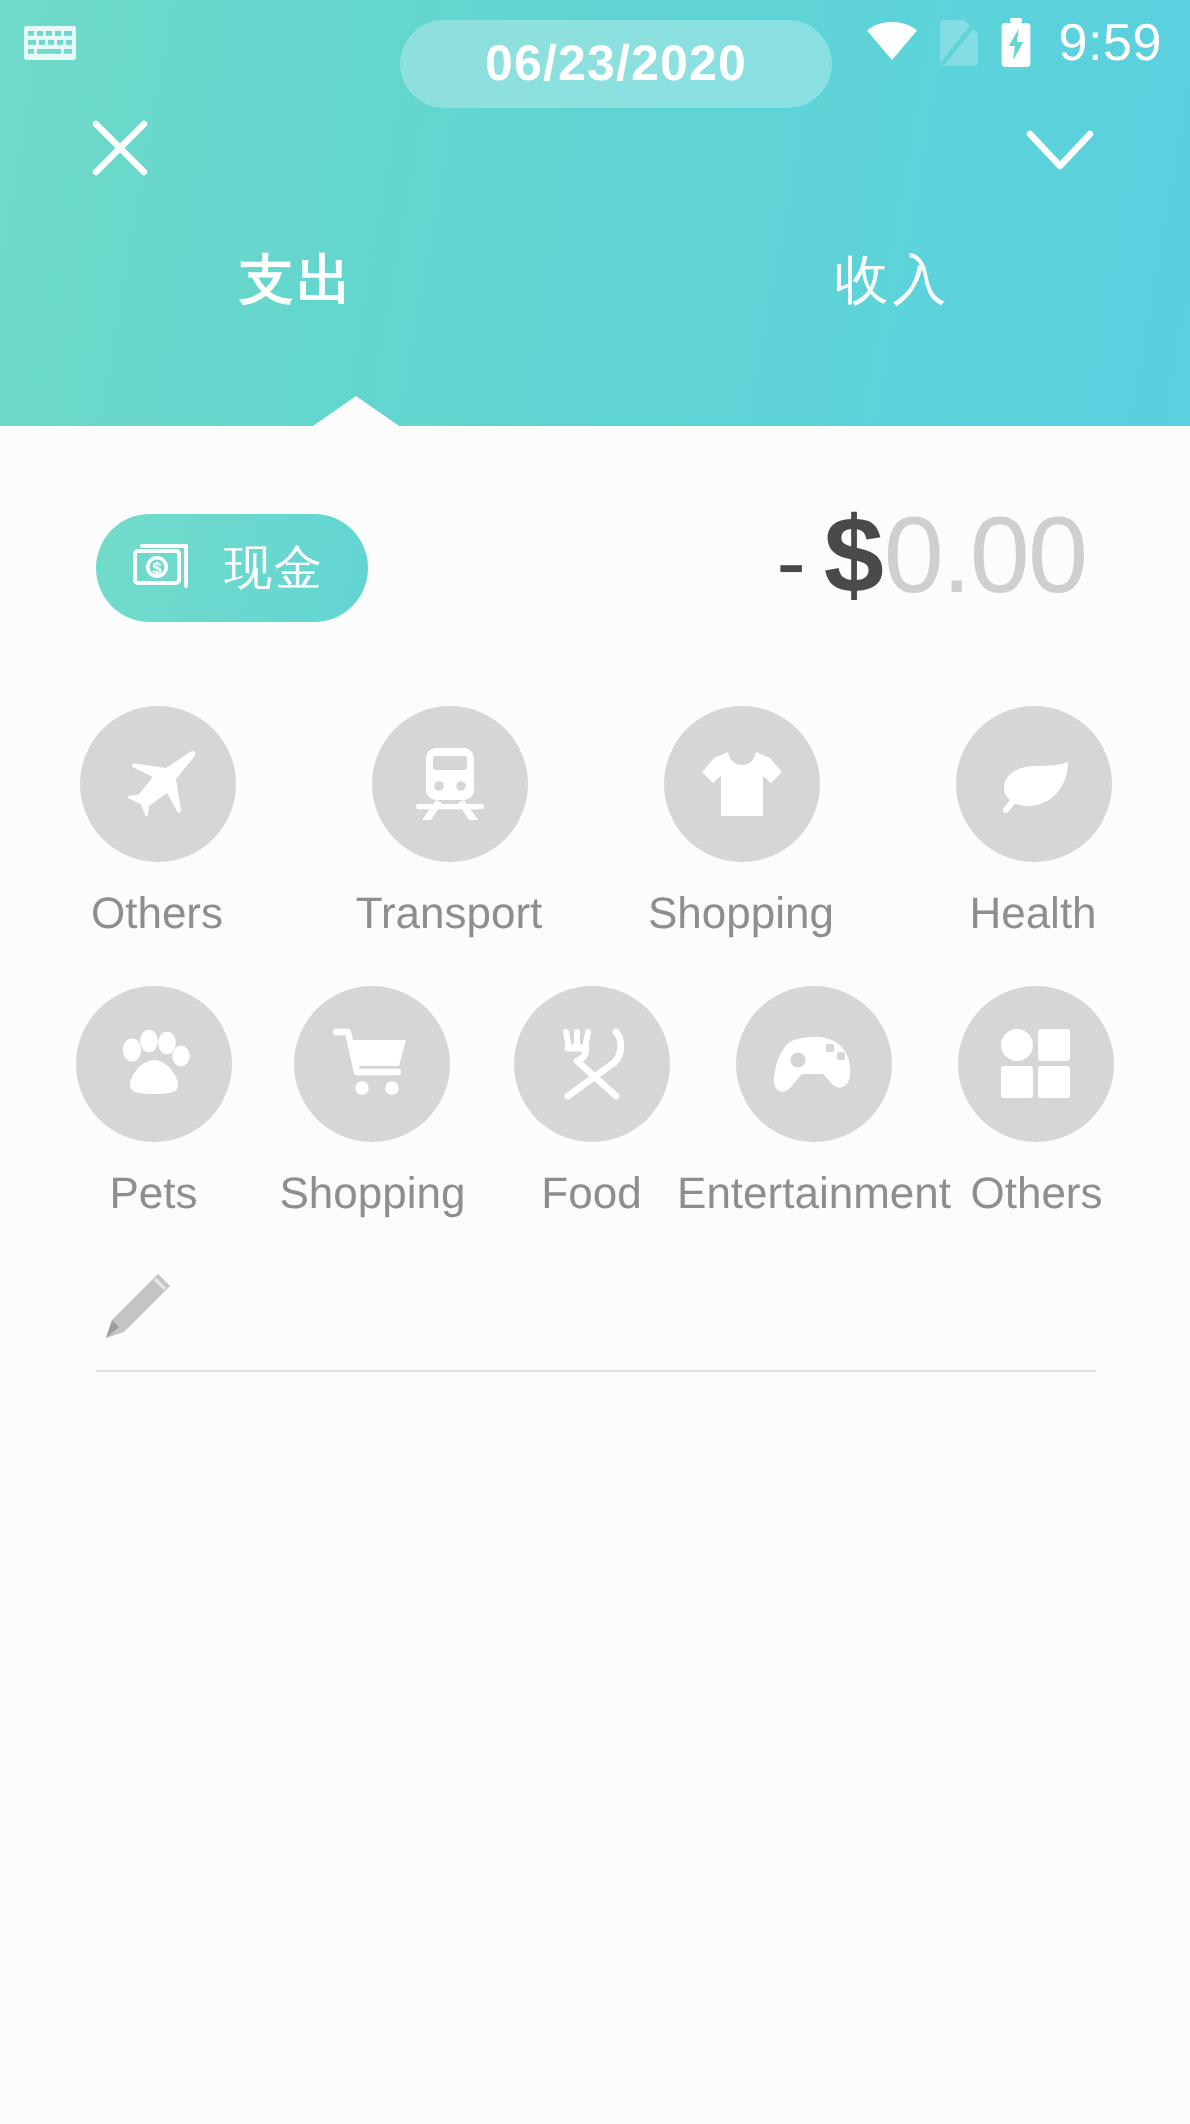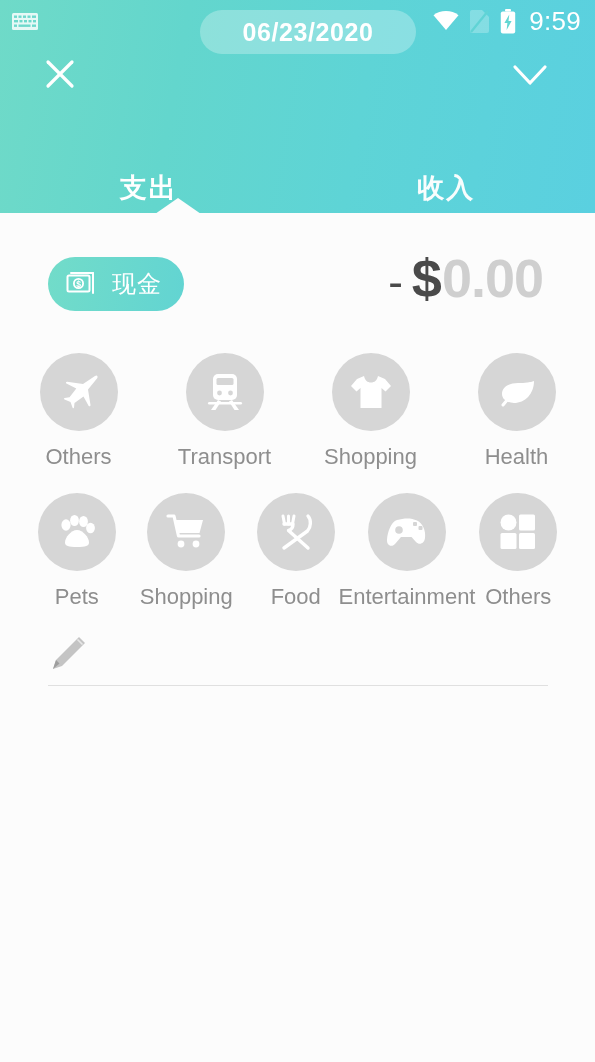--- a/index.html
+++ b/index.html
@@ -60,26 +60,25 @@
   }
 
   
   .tabs{
     position:absolute; left:0; top:122px; width:595px; height:50px;
     display:flex;
   }
   .tab{
     width:50%; display:flex; align-items:flex-start; justify-content:center;
     cursor:pointer;
-    margin-top:48px;
   }
   .tab span{
     color:#ffffff; font-size:27px; font-weight:700; letter-spacing:2px;
   }
-  .tab.inactive span{ opacity:.97; font-weight:700; }
+  .tab.inactive span{ opacity:.97; font-weight:400; }
 
   .tab-pointer{
     position:absolute; left:155px; top:198px;
     width:0; height:0;
     border-left:23px solid transparent;
     border-right:23px solid transparent;
     border-bottom:16px solid #fcfcfc;
   }
 
   
@@ -109,21 +108,21 @@
     display:flex; align-items:baseline;
   }
   .amt-sign{
     color:#4a4a4a; font-size:44px; font-weight:400; line-height:1;
     margin-right:9px;
   }
   .amt-cur{
     color:#4a4a4a; font-size:54px; font-weight:700; line-height:1;
   }
   .amt-val{
-    color:#cfcfcf; font-size:54px; font-weight:700; line-height:1;
+    color:#cfcfcf; font-size:54px; font-weight:400; line-height:1;
     letter-spacing:-1px;
   }
 
   
   .cat-grid{
     position:absolute; left:0; top:140px; width:595px;
     display:flex; flex-wrap:wrap;
   }
   .cat{
     width:113px; margin-left:0;

